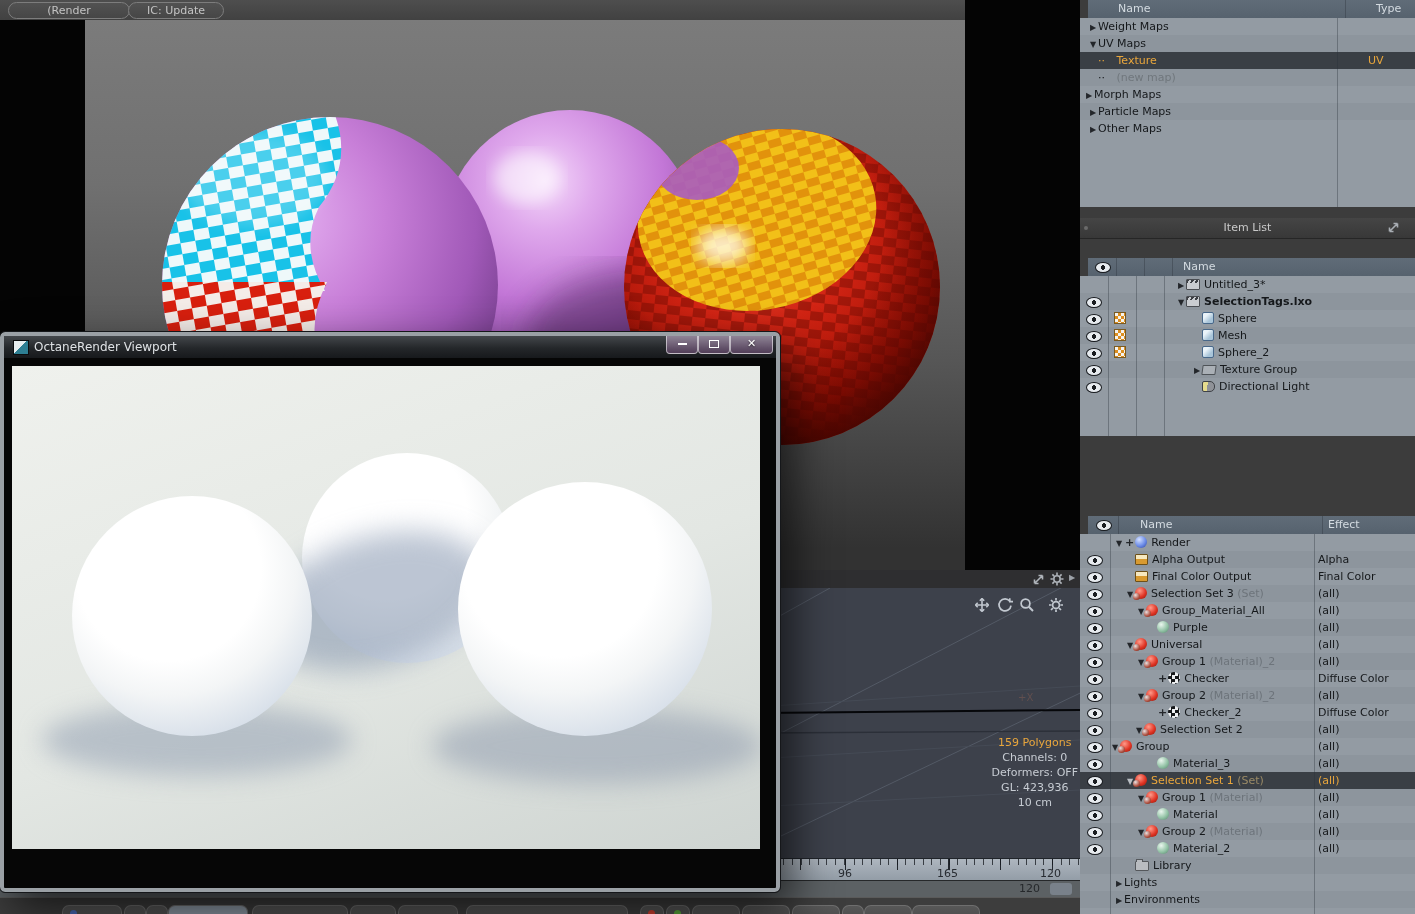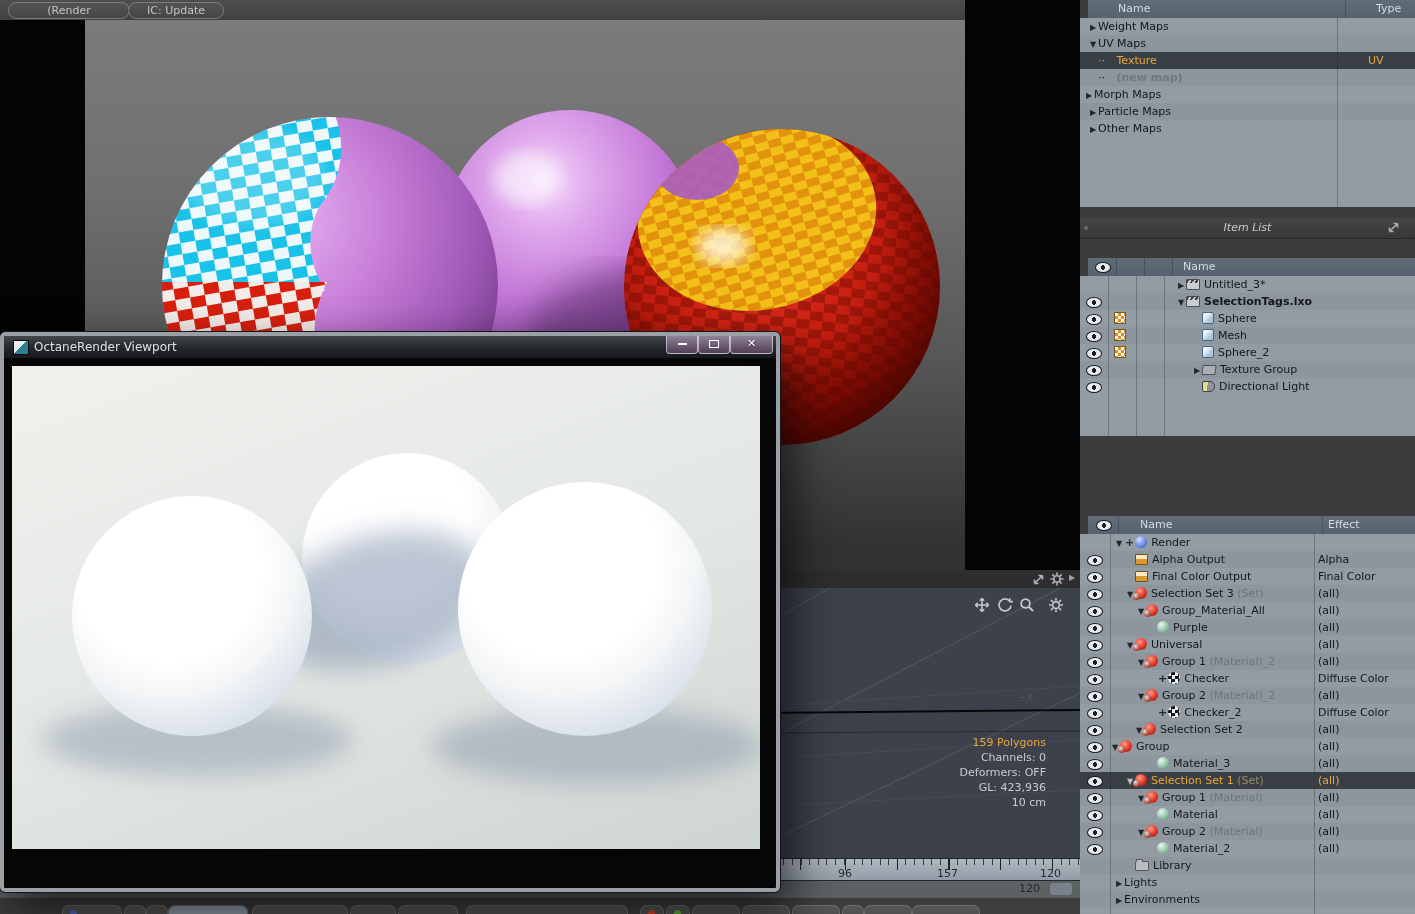--- a/index.html
+++ b/index.html
@@ -15,21 +15,21 @@
   
   #left-black{left:0;top:20px;width:85px;height:550px;background:#040404;}
   #right-black{left:965px;top:0;width:115px;height:570px;background:#040404;}
   #vp3d{left:85px;top:20px;width:880px;height:550px;overflow:hidden;
     background:linear-gradient(#7b7b7b 0%,#707070 30%,#565656 62%,#323232 96%);}
 
   
   #pane-header{left:0;top:570px;width:1080px;height:18px;background:#2e2e30;border-bottom:1px solid #1c1c1e;}
   #gridvp{left:0;top:588px;width:1080px;height:270px;background:#3d414b;overflow:hidden;}
   .gizmo{position:absolute;top:9px;width:16px;height:16px;}
-  #stats{position:absolute;right:34px;bottom:48px;text-align:right;color:#c7ccd3;line-height:15px;}
+  #stats{position:absolute;right:2px;bottom:48px;text-align:center;color:#c7ccd3;line-height:15px;}
   #stats .hl{color:#e9a63c;}
   #axis-label{position:absolute;left:1018px;top:104px;color:#6b5350;font-size:10px;opacity:.8;}
 
   
   #ruler{left:0;top:858px;width:1080px;height:22px;background:linear-gradient(#aeb6bf,#929ca6);border-top:1px solid #20242a;}
   .tick-minor{position:absolute;left:0;top:0;width:100%;height:6px;
     background:repeating-linear-gradient(90deg,rgba(28,32,38,.8) 0 1px,transparent 1px 8.63px);background-position:845px 0;}
   .tick-major{position:absolute;left:0;top:0;width:100%;height:11px;
     background:repeating-linear-gradient(90deg,rgba(20,24,30,.9) 0 1px,transparent 1px 51.75px);background-position:845px 0;}
   .ruler-num{position:absolute;top:8px;color:#272b31;}
@@ -67,21 +67,21 @@
   .hdr-bar{position:absolute;left:8px;width:367px;height:18px;background:linear-gradient(#606c78,#56626e);
     border-bottom:1px solid #3f4750;color:#d4dbe1;}
   .rows-bg{position:absolute;left:0;width:335px;background:#939ba3;overflow:hidden;}
   .row{position:relative;height:17px;line-height:17px;white-space:nowrap;}
   .row:nth-child(even){background:rgba(0,0,0,.035);}
   .row.sel{background:#3a3f45;color:#e9a63c;}
   .row .exp{display:inline-block;width:10px;color:#23262a;font-size:8px;text-align:center;}
   .row.sel .exp{color:#b9bec4;}
   .row .sub{color:#6d747b;} .row.sel .sub{color:#9a8a66;}
   .row .plus{color:#23262a;font-weight:bold;padding:0 1px;}
-  .dim{color:#70777d;font-weight:bold;}
+  .dim{color:#70777d;}
   .bold{font-weight:bold;}
   .col-line{position:absolute;top:0;bottom:0;width:1px;background:rgba(40,46,54,.35);}
   .titlebar{position:absolute;left:0;width:335px;height:20px;background:linear-gradient(#454545,#383838);
     border-bottom:1px solid #262626;color:#c9c9c9;text-align:center;line-height:20px;}
   .panel-dot{position:absolute;left:4px;top:8px;width:4px;height:4px;border-radius:50%;background:#6a6a6a;}
   .expand-ico{position:absolute;width:14px;height:14px;}
 
   
   .eye{display:inline-block;width:14px;height:9px;border:1.5px solid #191c20;border-radius:50%;
     background:radial-gradient(circle,#191c20 0 2.2px,#e7ebef 2.4px);vertical-align:middle;}
@@ -278,21 +278,21 @@
       <div>Deformers: OFF</div>
       <div>GL: 423,936</div>
       <div>10 cm</div>
     </div>
   </div>
 
   <div id="ruler" class="abs">
     <div class="tick-minor"></div>
     <div class="tick-major"></div>
     <span class="ruler-num" style="left:838px;">96</span>
-    <span class="ruler-num" style="left:937px;">157</span>
+    <span class="ruler-num" style="left:937px;">165</span>
     <span class="ruler-num" style="left:1040px;">120</span>
   </div>
   <div id="frame-row" class="abs">
     <span class="abs" style="left:508px;top:1px;">120</span>
     <span class="abs" style="right:40px;top:1px;">120</span>
     <span class="seg"></span>
   </div>
   <div id="bottom-toolbar" class="abs">
       <div class="bt-btn" style="left: 62px; width: 58px;">
         <span class="bt-dot" style="background: rgb(74, 106, 184);"></span>
@@ -331,21 +331,21 @@
           <div class="row" style="padding-left: 8px;"><span class="exp">▼</span><span>UV Maps</span></div>
           <div class="row sel" style="padding-left: 8px;"><span class="exp"></span><span>·· </span><span style="padding-left: 8px;">Texture</span><span style="position: absolute; left: 288px;">UV</span></div>
           <div class="row" style="padding-left: 8px;"><span class="exp"></span><span>·· </span><span class="dim" style="padding-left: 8px;">(new map)</span></div>
           <div class="row" style="padding-left: 4px;"><span class="exp">▶</span><span>Morph Maps</span></div>
           <div class="row" style="padding-left: 8px;"><span class="exp">▶</span><span>Particle Maps</span></div>
           <div class="row" style="padding-left: 8px;"><span class="exp">▶</span><span>Other Maps</span></div>
         </div>
       <div class="col-line" style="left:257px;top:0;height:189px;"></div>
     </div>
 
-    <div class="titlebar" style="top:218px;font-style:italic;">
+    <div class="titlebar" style="top:218px;">
       <span class="panel-dot"></span>
       <span>Item List</span>
       <svg class="expand-ico" style="right:14px;top:3px;position:absolute;" width="13" height="13">
         <path d="M2.5 10.5 L10.5 2.5 M2.5 10.5 v-4 M2.5 10.5 h4 M10.5 2.5 v4 M10.5 2.5 h-4" stroke="#a8adb3" stroke-width="1.6" fill="none"></path>
       </svg>
     </div>
 
     <div class="hdr-bar" style="top:258px;">
       <span class="eye" style="position:absolute;left:7px;top:4px;"></span>
 

